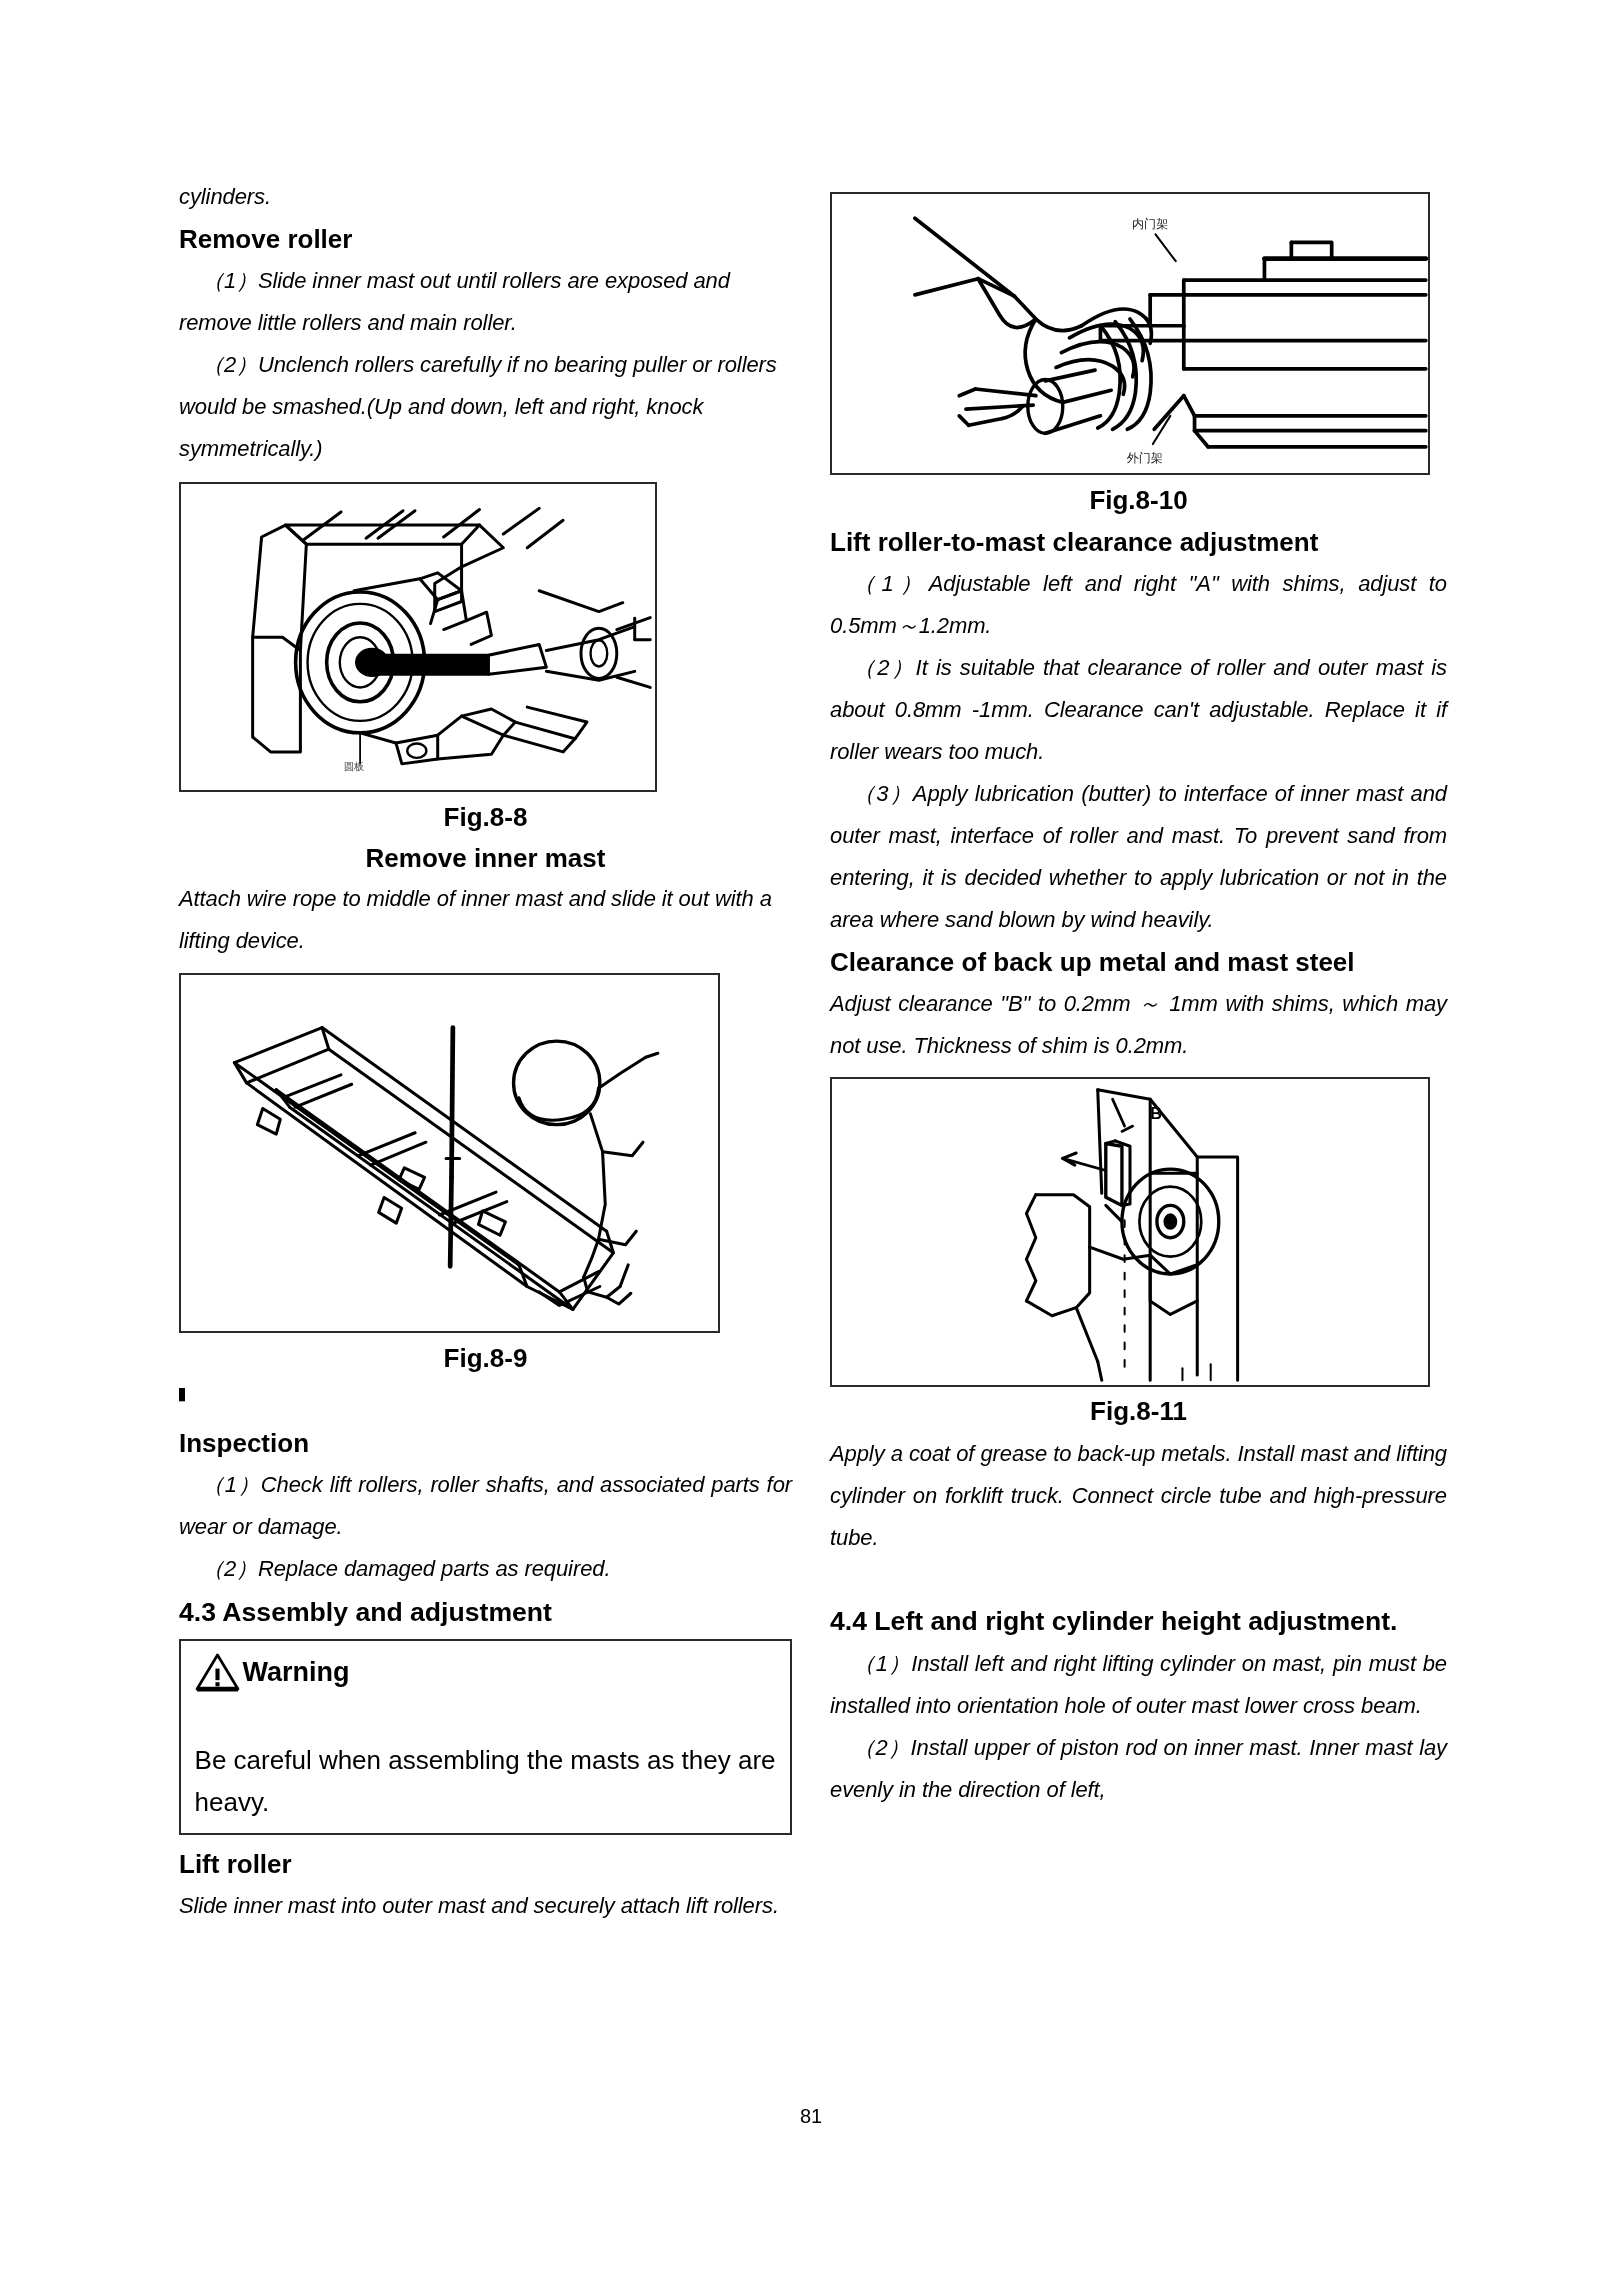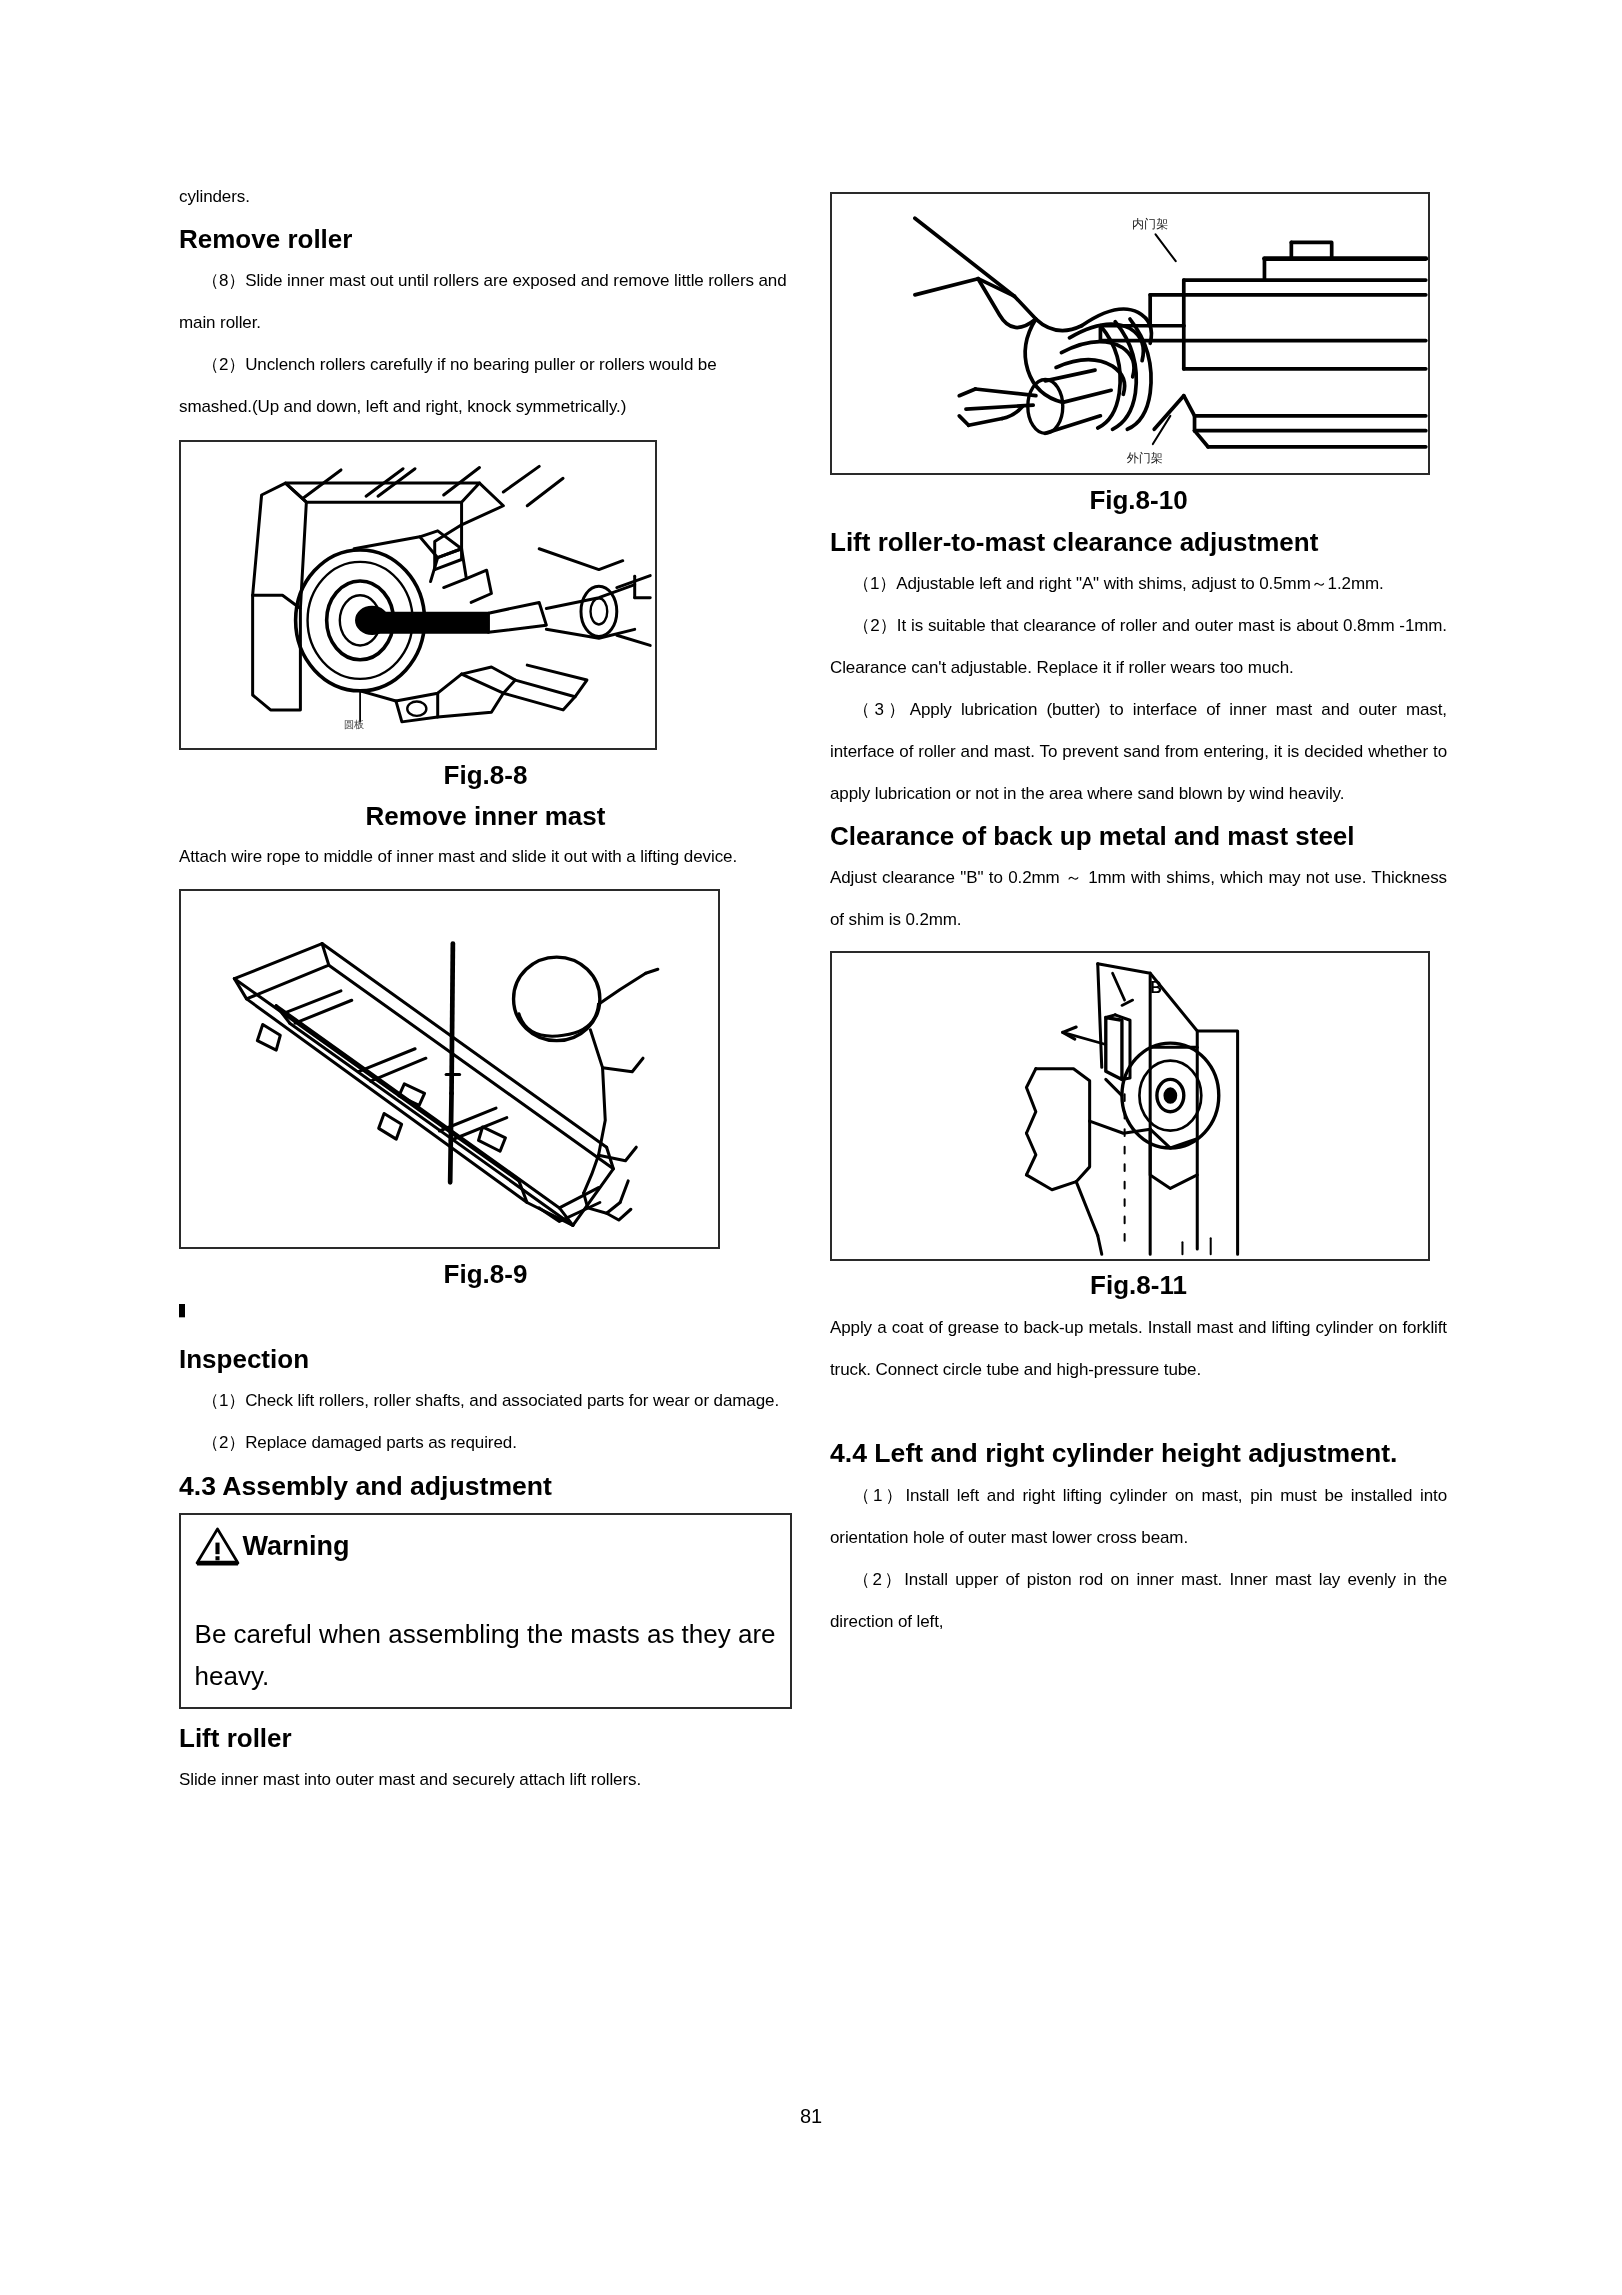--- a/index.html
+++ b/index.html
@@ -18,24 +18,25 @@
   }
   .col{
     position:absolute;
     top:176px;
     width:613px;
   }
   .col-left{left:179px;}
   .col-right{left:830px;}
 
   .body-text{
-    font-size:17px;
+    font-size:22px;
     line-height:42px;
     letter-spacing:-0.1px;
     text-align:left;
+    font-style:italic;
   }
   .body-text.just{text-align:justify;text-align-last:left;}
   .indent{text-indent:23px;}
   .head{
     font-size:26px;
     line-height:42px;
     font-weight:bold;
   }
   .head-sec{
     font-size:26.6px;
@@ -105,21 +106,21 @@
 <body>
 
 <div class="page">
 
   <div class="col col-left">
 
     <div class="body-text">cylinders.</div>
 
     <div class="head">Remove roller</div>
 
-    <div class="body-text indent">（8）Slide inner mast out until rollers are exposed and remove little rollers and main roller.</div>
+    <div class="body-text indent">（1）Slide inner mast out until rollers are exposed and remove little rollers and main roller.</div>
 
     <div class="body-text indent">（2）Unclench rollers carefully if no bearing puller or rollers would be smashed.(Up and down, left and right, knock symmetrically.)</div>
 
     <div class="figbox" style="width:478px;height:310px;margin-top:12.3px;">
       <svg viewBox="0 0 794 455" preserveAspectRatio="xMidYMid meet">
         <g fill="none" stroke="#000" stroke-width="5" stroke-linecap="round" stroke-linejoin="round">
 
           <path d="M120 228 L120 395 L150 420 L200 420 L200 250 L170 228 Z" stroke-width="5"></path>
           <path d="M120 228 L135 60 L175 40 L210 72 L200 250"></path>
           <path d="M175 40 L500 40 L470 72 L210 72 Z"></path>

